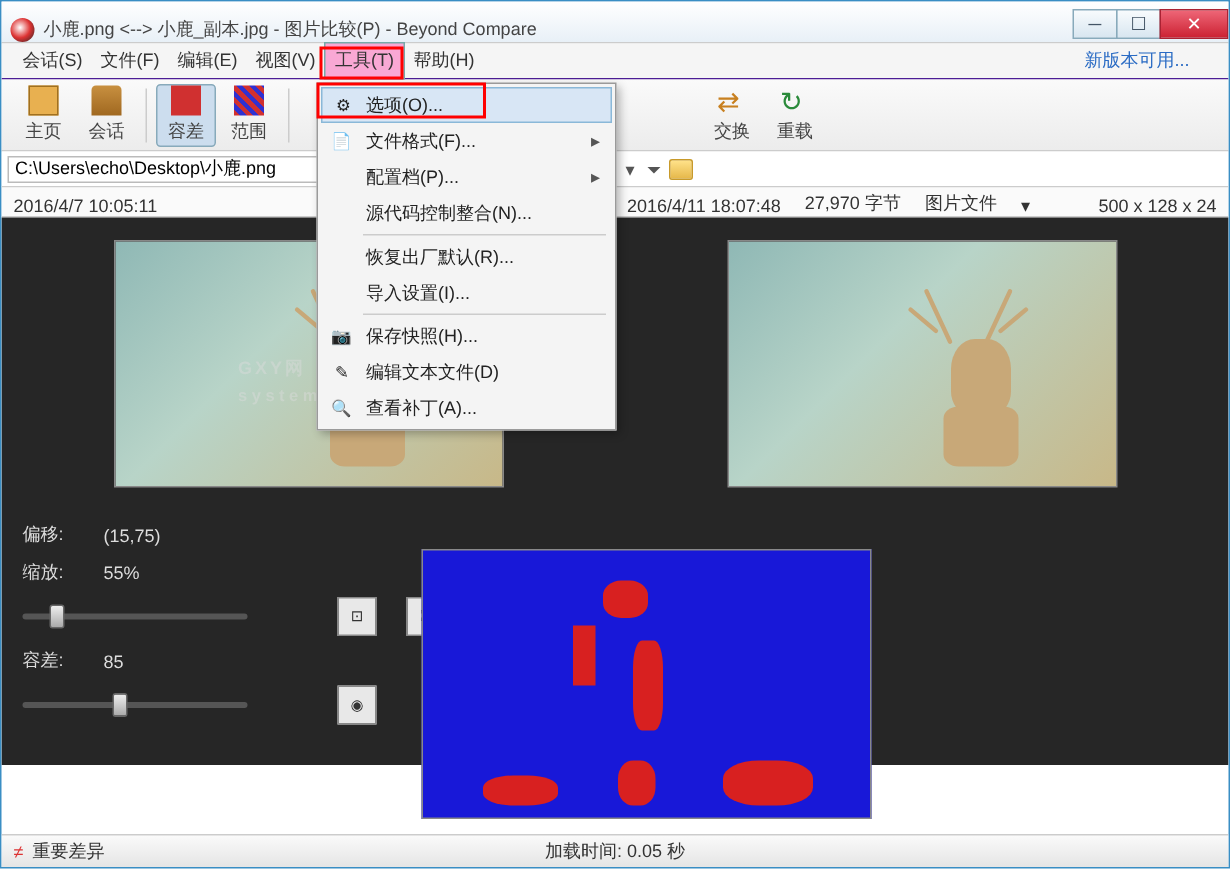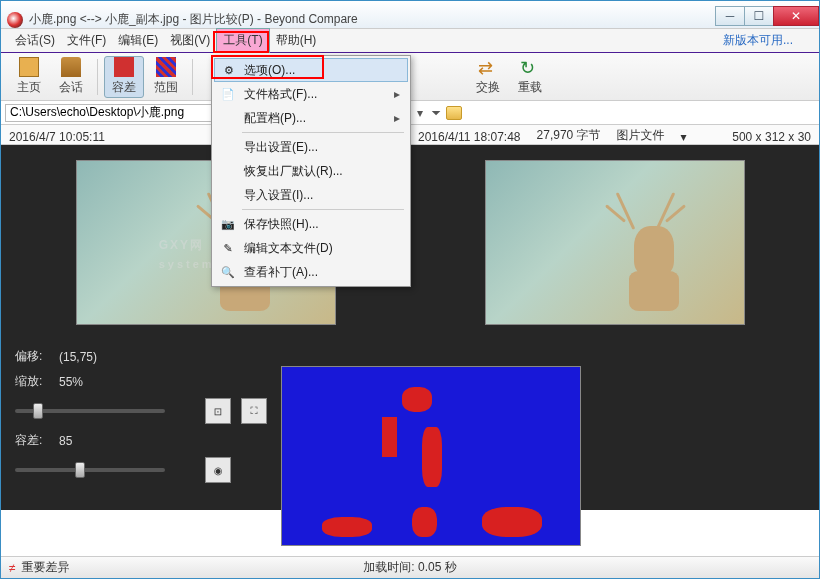--- a/index.html
+++ b/index.html
@@ -30,21 +30,21 @@
 .inforow .half span:last-child{margin-left:auto}
 .inforow .dimtxt{margin-left:auto}
 .imgrow{height:195px;display:flex;background:#262626}
 .imgrow .half{flex:1;display:flex;align-items:center;justify-content:center;position:relative}
 .imgpane{width:260px;height:165px;background:linear-gradient(135deg,#8fb8b5 0%,#b8d4c8 40%,#c8b888 100%);border:1px solid #888;position:relative;overflow:hidden}
 .deer{position:absolute;right:30px;top:30px;width:110px;height:120px}
 .antler{position:absolute;background:#c8a878;border-radius:2px}
 .watermark{position:absolute;left:50%;top:50%;transform:translate(-50%,-50%);font-size:36px;color:rgba(220,220,220,0.45);font-weight:bold;letter-spacing:2px}
 .watermark .sub{font-size:11px;display:block;text-align:center;letter-spacing:3px}
 .ctrlpanel{background:#262626;color:#ddd;padding:8px 14px;height:170px}
-.ctrlrow{display:flex;align-items:center;margin-bottom:8px;gap:10px}
+.ctrlrow{display:flex;align-items:center;margin-bottom:8px;gap:20px}
 .ctrlrow .lbl{width:34px}
 .slider{width:150px;height:4px;background:#555;position:relative;border-radius:2px}
 .slider .thumb{position:absolute;width:10px;height:16px;background:linear-gradient(#eee,#aaa);border:1px solid #666;top:-6px;border-radius:2px}
 .sqbtn{width:26px;height:26px;border:1px solid #888;background:#e8e8e8;display:flex;align-items:center;justify-content:center;color:#333;font-size:10px}
 .diffview{position:absolute;left:280px;top:365px;width:300px;height:180px;background:#1818d8;border:1px solid #888}
 .diffview .redsp{position:absolute;background:#d82020}
 .statusbar{position:absolute;bottom:0;left:0;right:0;height:22px;background:linear-gradient(#fafafa,#e5e5e5);border-top:1px solid #ccc;display:flex;align-items:center;padding:0 8px;color:#333}
 .statusbar .ne{color:#d33;margin-right:6px}
 .statusbar .center{position:absolute;left:50%;transform:translateX(-50%)}
 .dropdown{position:absolute;left:210px;top:54px;width:200px;background:#f4f4f4;border:1px solid #9a9a9a;box-shadow:2px 2px 6px rgba(0,0,0,0.3);z-index:40;padding:2px}
@@ -118,24 +118,24 @@
     </div>
   <div class="dmitem">
       <span class="dic">📄</span>
       <span>文件格式(F)...</span>
       <span class="arrow">▸</span>
     </div>
   <div class="dmitem">
       <span>配置档(P)...</span>
       <span class="arrow">▸</span>
     </div>
+  <div class="dmitem">
+      <span>源代码控制整合(N)...</span>
+    </div>
   <div class="dmsep"></div>
-  <div class="dmitem">
-      <span>导出设置(E)...</span>
-    </div>
   <div class="dmitem">
       <span>恢复出厂默认(R)...</span>
     </div>
   <div class="dmitem">
       <span>导入设置(I)...</span>
     </div>
   <div class="dmsep"></div>
   <div class="dmitem">
       <span class="dic">📷</span>
       <span>保存快照(H)...</span>
@@ -167,21 +167,21 @@
 <div class="inforow">
   <div class="half">
     <span>2016/4/7 10:05:11</span>
     <span>280,686 字节</span>
   </div>
   <div class="half">
     <span>2016/4/11 18:07:48</span>
     <span>27,970 字节</span>
     <span>图片文件</span>
     <span>▾</span>
-    <span class="dimtxt">500 x 312 x 30</span>
+    <span class="dimtxt">500 x 128 x 24</span>
   </div>
 </div>
 
 <div class="imgrow">
   <div class="half">
     <div class="imgpane">
       <div class="deer">
         <div class="antler" style="left:20px;top:0;width:3px;height:40px;transform:rotate(-25deg)"></div>
         <div class="antler" style="left:10px;top:10px;width:3px;height:25px;transform:rotate(-50deg)"></div>
         <div class="antler" style="left:60px;top:0;width:3px;height:40px;transform:rotate(25deg)"></div>

